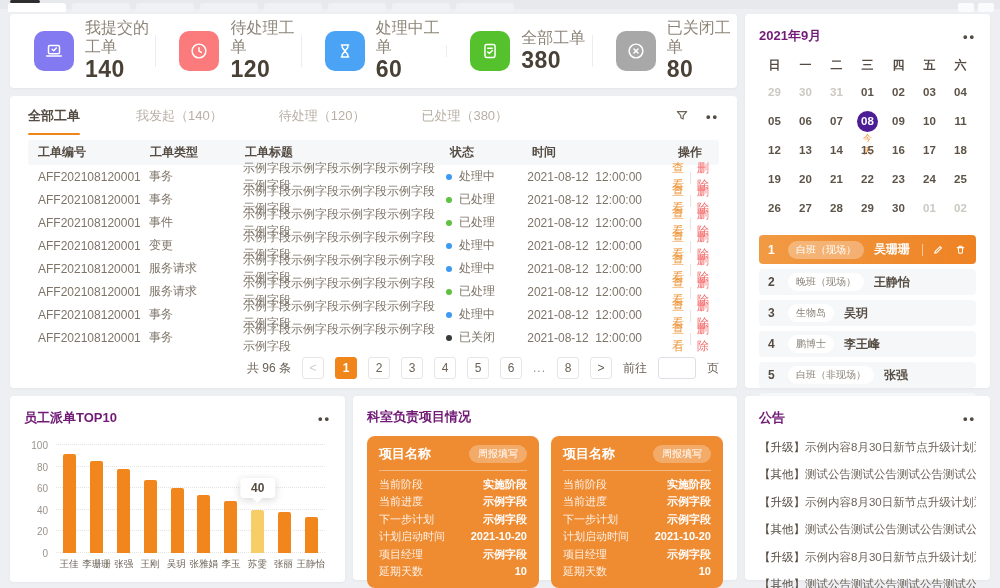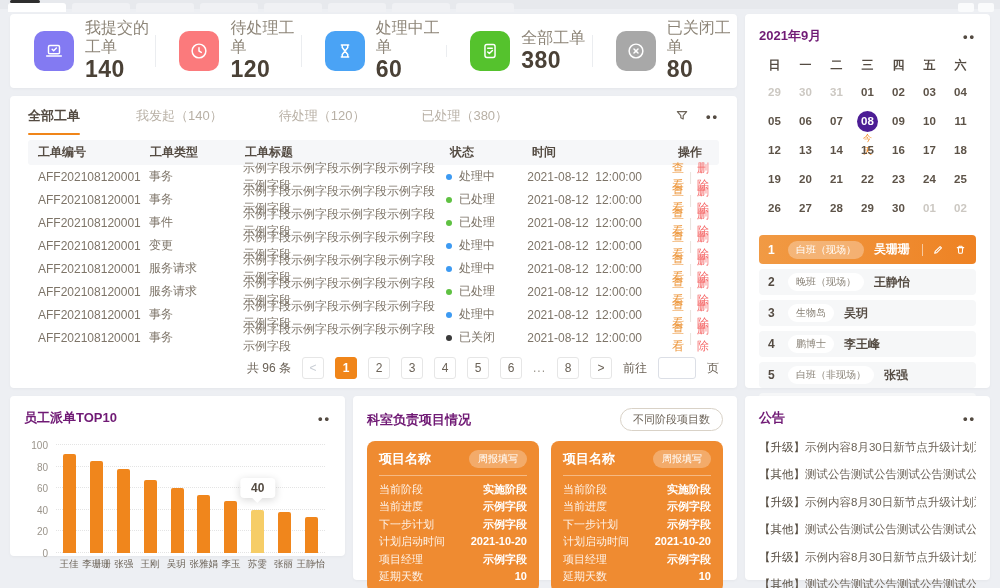--- a/index.html
+++ b/index.html
@@ -44,21 +44,21 @@
   .pg-btn.active{background:#f08519;border-color:#f08519;color:#fff;font-weight:700;}
   .pg-btn.prev{color:#c8cdd4;}
   .pg-ell{color:#9a948b;letter-spacing:1px;}
   .goto-input{width:38px;height:22px;border:1px solid #dcdfe6;border-radius:3px;box-sizing:border-box;outline:none;font-size:12px;text-align:center;}
 
   
   .panel-head{display:flex;align-items:center;justify-content:space-between;}
   .panel-head h3{margin:0;font-size:13px;font-weight:700;color:#701a75;}
 
   
-  #chart-panel{left:10px;top:396px;width:335px;height:160px;padding:13px 14px;}
+  #chart-panel{left:10px;top:396px;width:335px;height:186px;padding:13px 14px;}
   .chart-area{position:relative;height:108px;margin:18px 6px 0 32px;}
   .gridline{position:absolute;left:0;right:0;height:0;border-top:1px dotted #e4e4e4;}
   .ylab{position:absolute;right:calc(100% + 8px);top:-5px;font-size:10px;color:#9a948b;}
   .bars{position:absolute;left:0;right:0;bottom:0;top:0;display:flex;align-items:flex-end;}
   .bar-slot{flex:1;display:flex;justify-content:center;}
   .bar{width:13px;border-radius:2px 2px 0 0;}
   .xlabels{display:flex;margin:5px 6px 0 32px;}
   .xlab{flex:1;text-align:center;font-size:9.5px;color:#6b6257;white-space:nowrap;}
   .tip{position:absolute;transform:translateX(-50%);background:#fff;border-radius:4px;box-shadow:0 2px 8px rgba(0,0,0,.16);padding:3px 11px;font-size:12px;font-weight:700;color:#544b42;}
   .tip:after{content:"";position:absolute;top:100%;left:50%;transform:translateX(-50%);border:5px solid transparent;border-top-color:#fff;}
@@ -417,21 +417,20 @@
       <span class="xlab">李玉</span>
       <span class="xlab">苏雯</span>
       <span class="xlab">张丽</span>
       <span class="xlab">王静怡</span>
     </div>
 </section>
 
 <section class="panel" id="projects-panel">
   <div class="panel-head">
     <h3>科室负责项目情况</h3>
-    <button class="proj-btn">不同阶段项目数</button>
   </div>
   <div class="cards" id="project-cards">
       <div class="pcard">
         <div class="pcard-head">
           <span class="pcard-name">项目名称</span>
           <span class="pcard-badge">周报填写</span>
         </div>
         <hr class="pcard-hr">
         <div class="pfield">
           <span class="pl">当前阶段</span>

